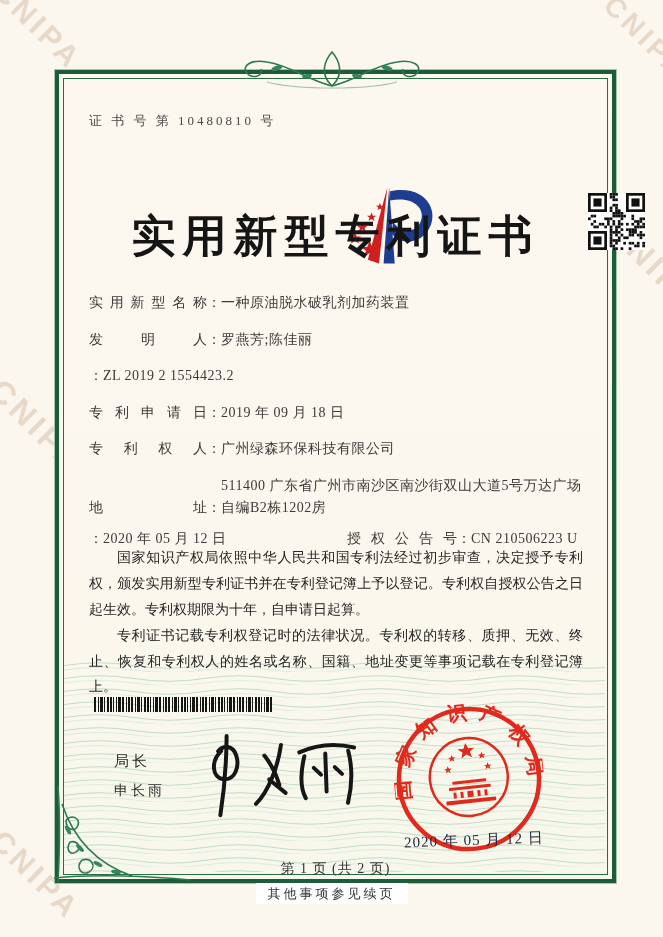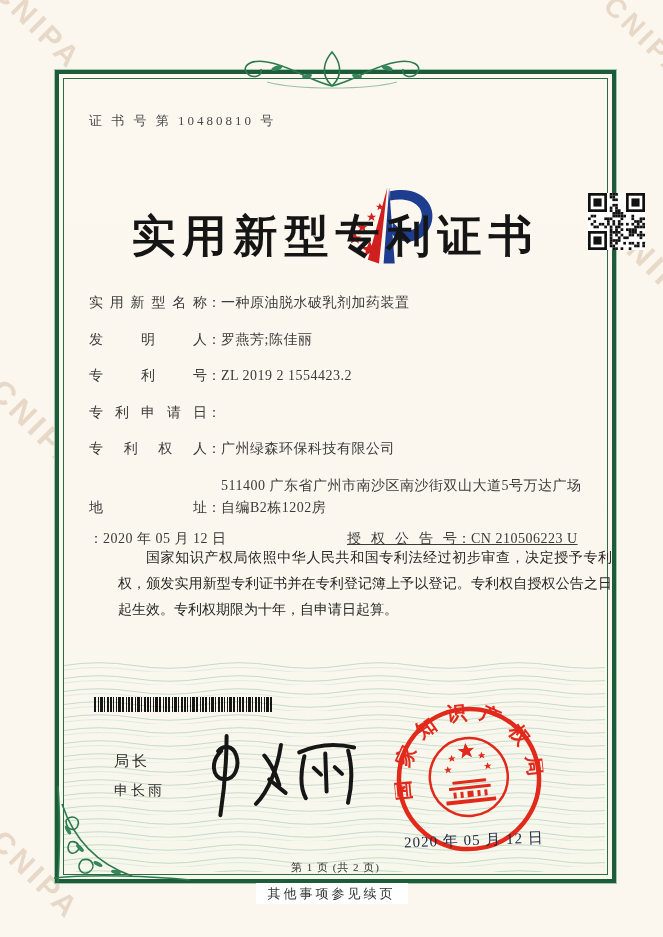--- a/index.html
+++ b/index.html
@@ -19,40 +19,40 @@
   .cert-no{position:absolute;left:30px;top:38px;font-size:13px;color:#4a4a4a;letter-spacing:3px;}
   .title{position:absolute;left:0;top:133px;width:100%;text-align:center;font-size:44px;
          font-weight:700;color:#151515;letter-spacing:7px;}
   
   .fields{position:absolute;left:30px;top:218px;width:500px;font-size:14px;color:#3b3b3b;}
   .frow{display:flex;margin-bottom:14.5px;line-height:22px;align-items:flex-end;}
   .flabel{display:inline-block;width:118px;text-align:justify;text-align-last:justify;}
   .fcolon{display:inline-block;width:14px;}
   .fvalue{flex:1;white-space:pre-line;letter-spacing:0.5px;}
   .frow.pair .cell1{display:flex;width:258px;}
-  .frow.pair .cell2{display:flex;flex:1;text-decoration:underline;}
+  .frow.pair .cell2{display:flex;flex:1;}
   .frow.pair .flabel2{display:inline-block;width:110px;text-align:justify;text-align-last:justify;}
   
   .bodytext{position:absolute;left:30px;top:471px;width:494px;font-size:14px;line-height:1.85;
-            color:#262626;text-align:justify;margin-left:29px;}
+            color:#262626;text-align:justify;}
   .bodytext p{margin:0;text-indent:2em;}
   
   .barcode{position:absolute;left:35px;top:623px;width:182px;height:15px;}
   
   .signer-title{position:absolute;left:55px;top:678px;font-size:15px;color:#2b2b2b;
                 font-family:"Liberation Sans","DejaVu Sans",sans-serif;letter-spacing:3px;}
   .signer-name{position:absolute;left:55px;top:708px;font-size:14px;color:#2b2b2b;
                font-family:"Liberation Sans","DejaVu Sans",sans-serif;letter-spacing:3px;}
   .signature{position:absolute;left:138px;top:655px;width:170px;height:92px;transform:rotate(-2deg);}
   
   .seal{position:absolute;left:335px;top:629px;width:150px;height:152px;transform:rotate(-6deg);}
   .seal-date{position:absolute;left:333px;top:757px;width:164px;text-align:center;font-size:15px;
              color:#232a45;letter-spacing:1px;transform:rotate(-2deg);}
   
-  .page-num{position:absolute;left:0;top:786px;width:100%;text-align:center;font-size:11px;
+  .page-num{position:absolute;left:0;top:786px;width:100%;text-align:center;font-size:14px;
             color:#333;letter-spacing:1px;}
   .note{position:absolute;left:0;top:885px;width:100%;text-align:center;font-size:13px;}
   .note span{background:#ffffff;color:#333;padding:3px 12px;letter-spacing:3px;}
   .waves{position:absolute;left:5px;top:585px;width:541px;height:213px;opacity:0.85;pointer-events:none;}
   .ornament-top{position:absolute;left:237px;top:46px;width:190px;height:48px;}
   .ornament-corner{position:absolute;left:52px;top:784px;width:140px;height:100px;}
   .logo{position:absolute;left:271px;top:108px;width:122px;height:88px;}
   .qr{position:absolute;left:529px;top:119px;width:57px;height:57px;}
 </style>
 </head>
@@ -225,27 +225,27 @@
       <span class="flabel">实用新型名称</span>
         <span class="fcolon">：</span>
       <span class="fvalue">一种原油脱水破乳剂加药装置</span>
     </div>
     <div class="frow">
       <span class="flabel">发明人</span>
         <span class="fcolon">：</span>
       <span class="fvalue">罗燕芳;陈佳丽</span>
     </div>
     <div class="frow">
-      <span class="flabel">专利号</span>
         <span class="fcolon">：</span>
       <span class="fvalue">ZL 2019 2 1554423.2</span>
     </div>
     <div class="frow">
       <span class="flabel">专利申请日</span>
         <span class="fcolon">：</span>
+      <span class="fvalue">2019 年 09 月 18 日</span>
     </div>
     <div class="frow">
       <span class="flabel">专利权人</span>
         <span class="fcolon">：</span>
       <span class="fvalue">广州绿森环保科技有限公司</span>
     </div>
     <div class="frow" style="margin-bottom:9px;">
       <span class="flabel">地址</span>
         <span class="fcolon">：</span>
       <span class="fvalue">511400 广东省广州市南沙区南沙街双山大道5号万达广场
@@ -259,20 +259,21 @@
       <span class="cell2">
         <span class="flabel2">授权公告号</span>
           <span class="fcolon">：</span>
         <span class="fvalue" style="white-space:nowrap;">CN 210506223 U</span>
       </span>
     </div>
   </div>
 
   <div class="bodytext">
     <p>国家知识产权局依照中华人民共和国专利法经过初步审查，决定授予专利权，颁发实用新型专利证书并在专利登记簿上予以登记。专利权自授权公告之日起生效。专利权期限为十年，自申请日起算。</p>
+    <p>专利证书记载专利权登记时的法律状况。专利权的转移、质押、无效、终止、恢复和专利权人的姓名或名称、国籍、地址变更等事项记载在专利登记簿上。</p>
   </div>
 
   <svg class="barcode" id="barcode-svg" viewBox="0 0 182 15" preserveAspectRatio="none">
       <rect x="0" y="0" width="2" height="15" fill="#151515"></rect>
       <rect x="4" y="0" width="1" height="15" fill="#151515"></rect>
       <rect x="6" y="0" width="3" height="15" fill="#151515"></rect>
       <rect x="10" y="0" width="1" height="15" fill="#151515"></rect>
       <rect x="13" y="0" width="2" height="15" fill="#151515"></rect>
       <rect x="16" y="0" width="2" height="15" fill="#151515"></rect>
       <rect x="19" y="0" width="1" height="15" fill="#151515"></rect>

